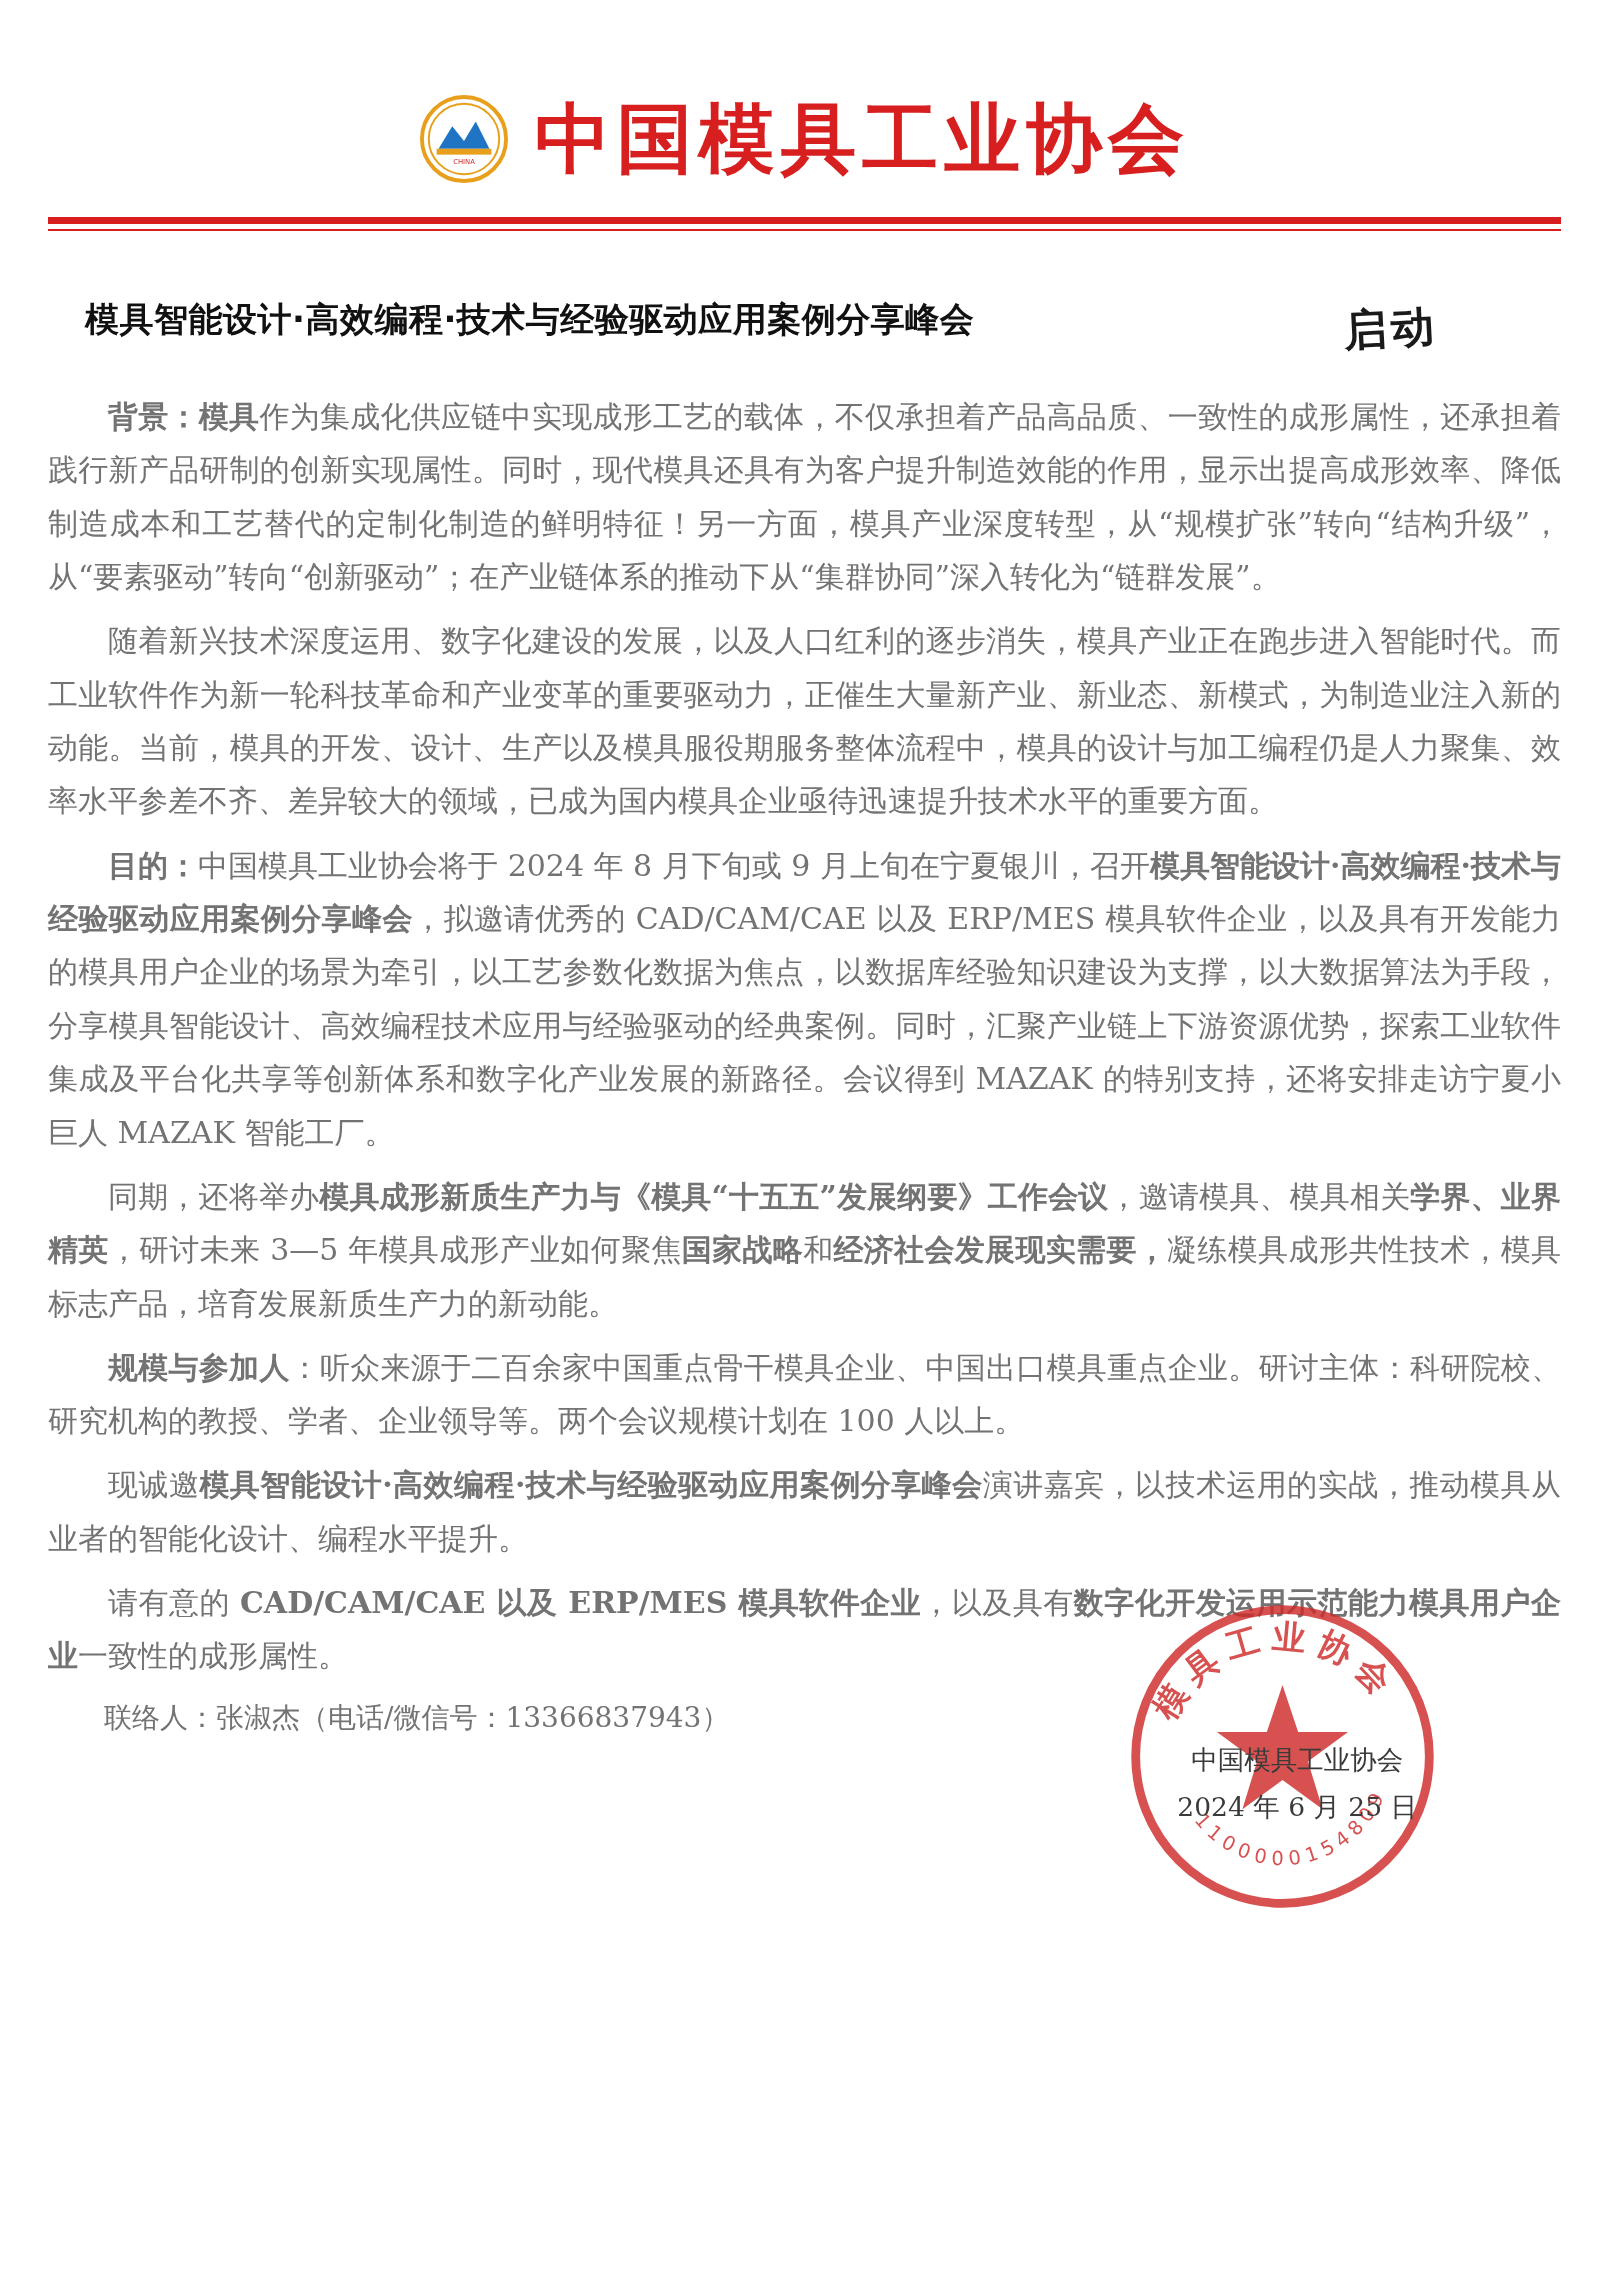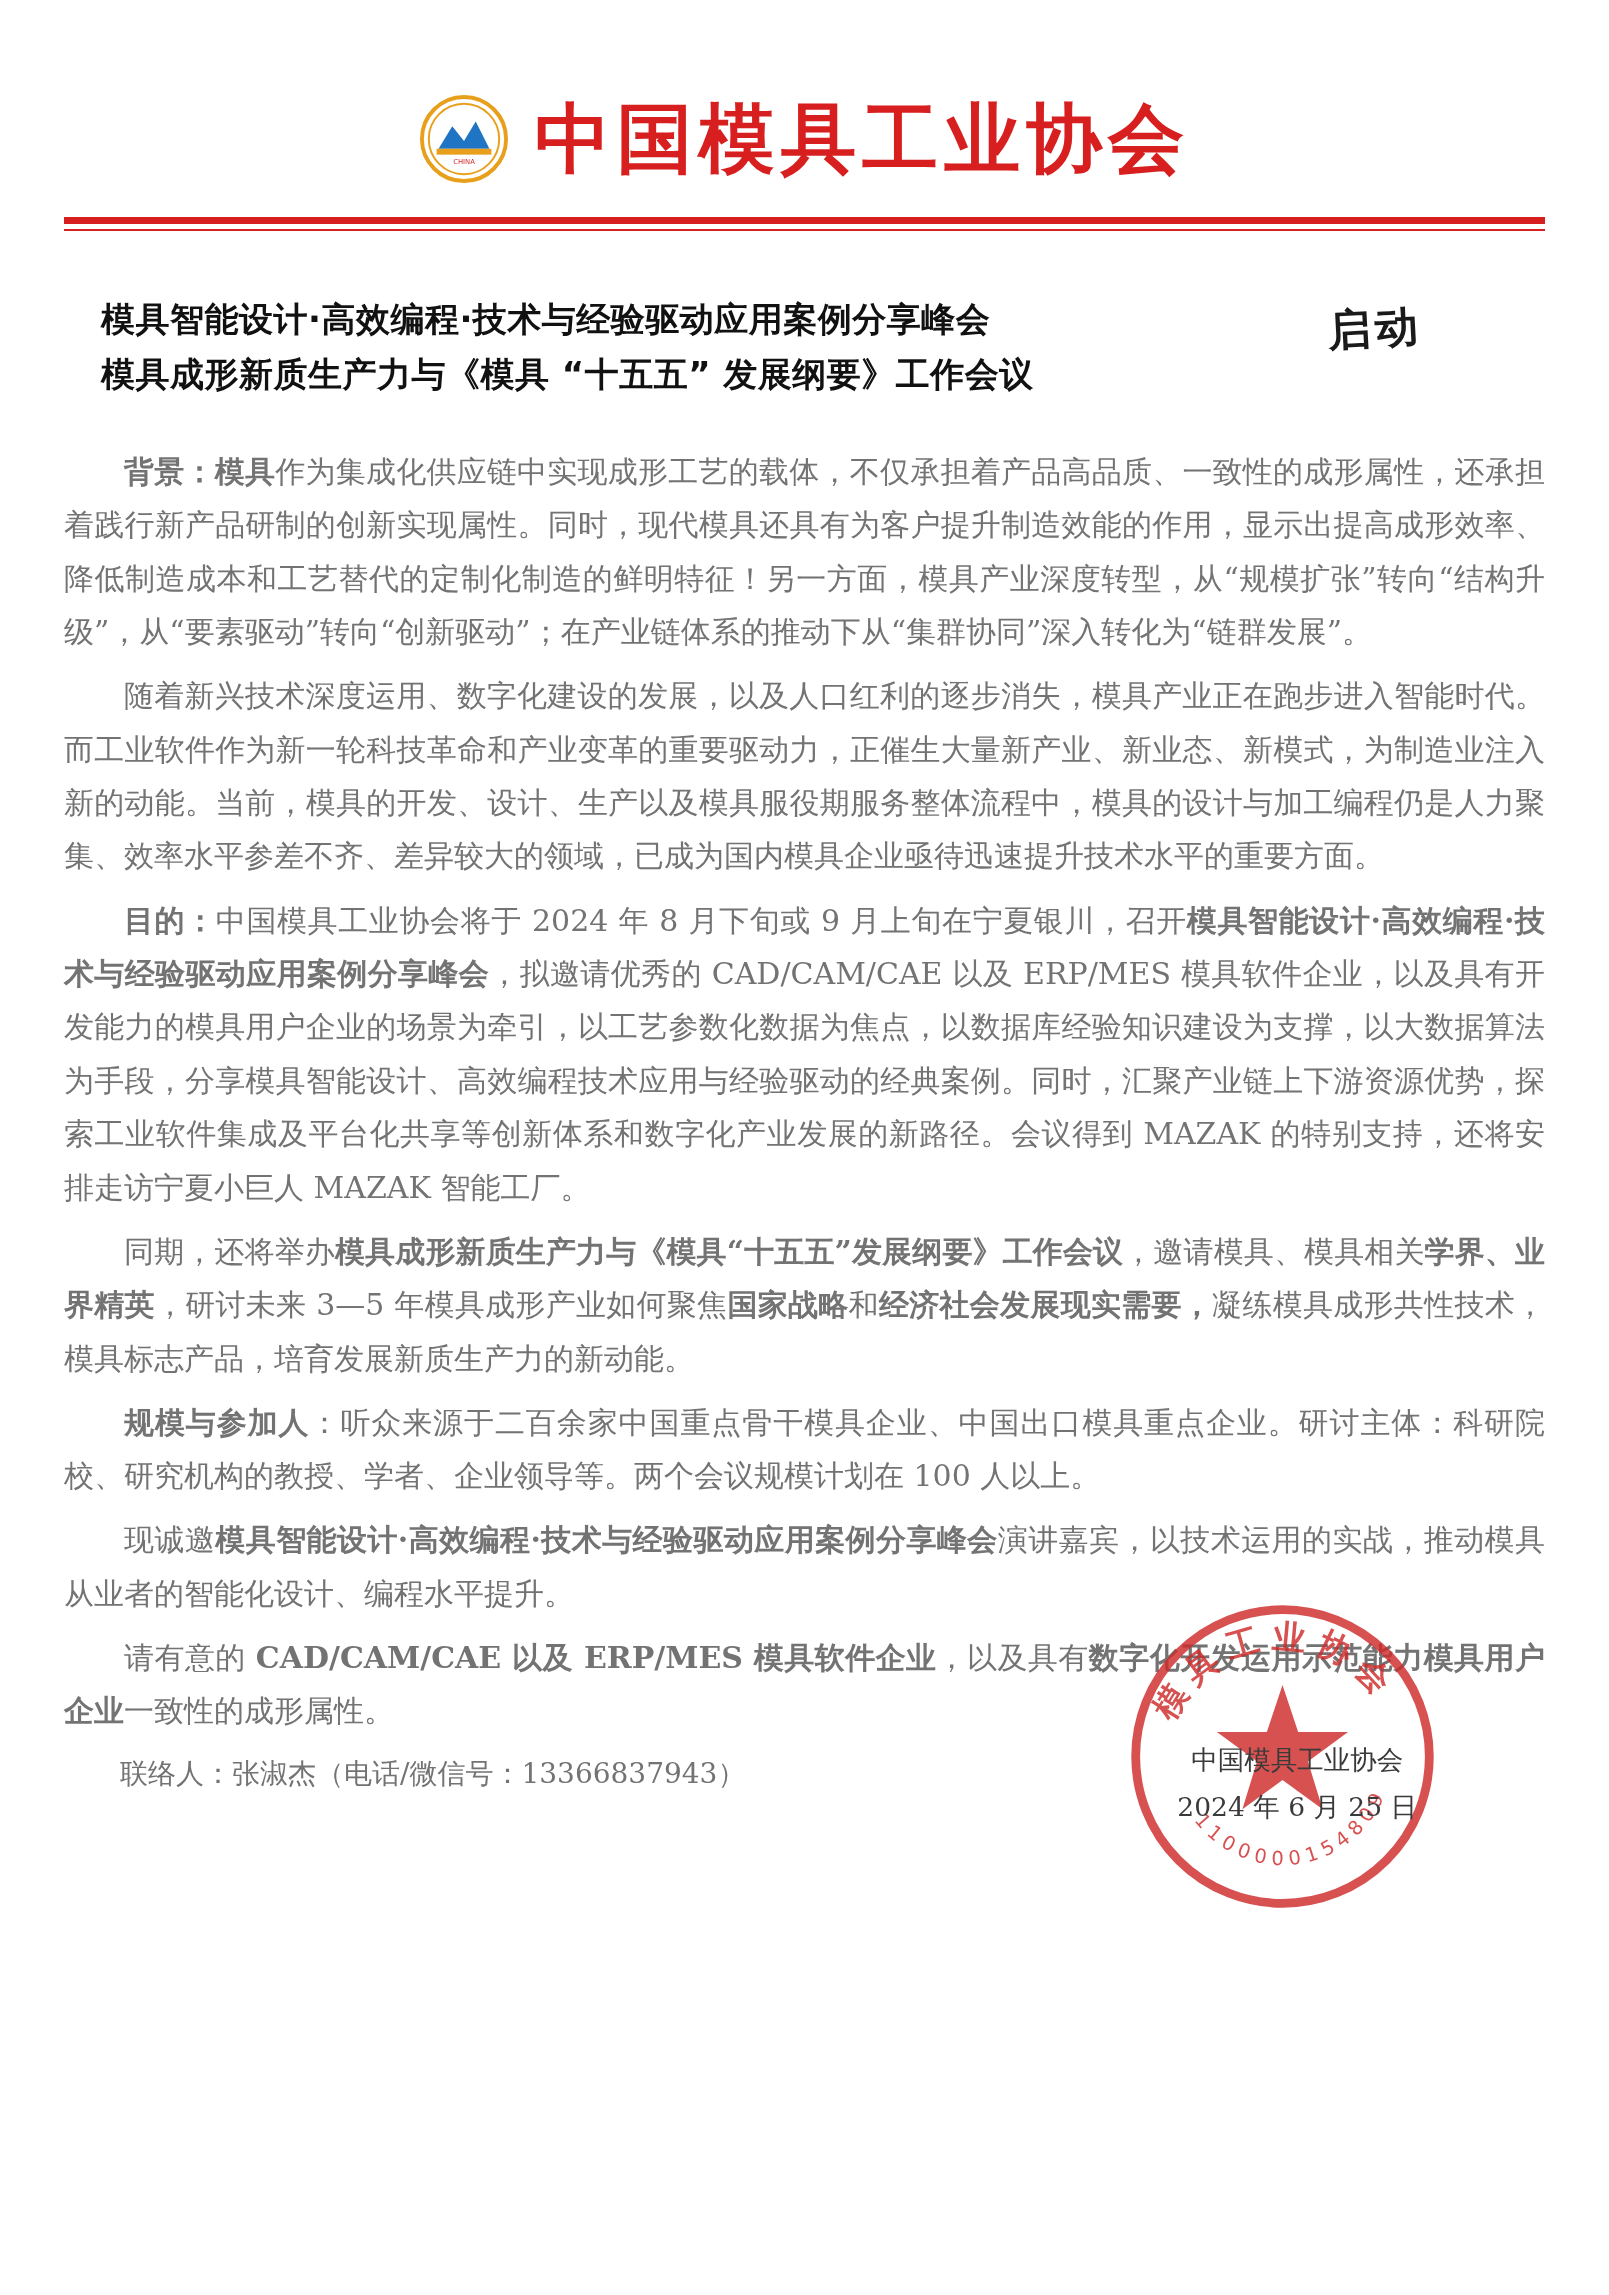--- a/index.html
+++ b/index.html
@@ -13,21 +13,21 @@
     font-family: "Liberation Serif", "DejaVu Serif", serif;
     color: #1a1a1a;
     position: relative;
     overflow: hidden;
   }
   .page {
     position: relative;
     width: 1609px;
     height: 2012px;
     box-sizing: border-box;
-    padding: 0 64px;
+    padding: 0 48px;
   }
 
   
   .letterhead {
     padding-top: 94px;
     display: flex;
     align-items: center;
     justify-content: center;
     gap: 25.5px;
   }
@@ -144,21 +144,20 @@
         <text x="46" y="72" font-family="DejaVu Sans, sans-serif" font-size="7" fill="#cf2b2b" text-anchor="middle">CHINA</text>
       </svg>
     </div>
     <div class="org-title">中国模具工业协会</div>
   </div>
   <div class="rule-thick"></div>
   <div class="rule-thin"></div>
 
   <div class="heading-block">
     <div class="doc-heading">模具智能设计·高效编程·技术与经验驱动应用案例分享峰会</div>
-    <div class="doc-heading">模具成形新质生产力与《模具 “十五五” 发展纲要》工作会议</div>
     <div class="stamp-word">启动</div>
   </div>
 
   <div class="body-text">
 
     <p><span class="b">背景：</span><span class="b">模具</span><span>作为集成化供应链中实现成形工艺的载体，不仅承担着产品高品质、一致性的成形属性，还承担着践行新产品研制的创新实现属性。同时，现代模具还具有为客户提升制造效能的作用，显示出提高成形效率、降低制造成本和工艺替代的定制化制造的鲜明特征！另一方面，模具产业深度转型，从“规模扩张”转向“结构升级”，从“要素驱动”转向“创新驱动”；在产业链体系的推动下从“集群协同”深入转化为“链群发展”。</span></p>
 
     <p>随着新兴技术深度运用、数字化建设的发展，以及人口红利的逐步消失，模具产业正在跑步进入智能时代。而工业软件作为新一轮科技革命和产业变革的重要驱动力，正催生大量新产业、新业态、新模式，为制造业注入新的动能。当前，模具的开发、设计、生产以及模具服役期服务整体流程中，模具的设计与加工编程仍是人力聚集、效率水平参差不齐、差异较大的领域，已成为国内模具企业亟待迅速提升技术水平的重要方面。</p>
 
     <p><span class="b">目的：</span><span>中国模具工业协会将于 2024 年 8 月下旬或 9 月上旬在宁夏银川，召开</span><span class="b">模具智能设计·高效编程·技术与经验驱动应用案例分享峰会</span><span>，拟邀请优秀的 CAD/CAM/CAE 以及 ERP/MES 模具软件企业，以及具有开发能力的模具用户企业的场景为牵引，以工艺参数化数据为焦点，以数据库经验知识建设为支撑，以大数据算法为手段，分享模具智能设计、高效编程技术应用与经验驱动的经典案例。同时，汇聚产业链上下游资源优势，探索工业软件集成及平台化共享等创新体系和数字化产业发展的新路径。会议得到 MAZAK 的特别支持，还将安排走访宁夏小巨人 MAZAK 智能工厂。</span></p>

